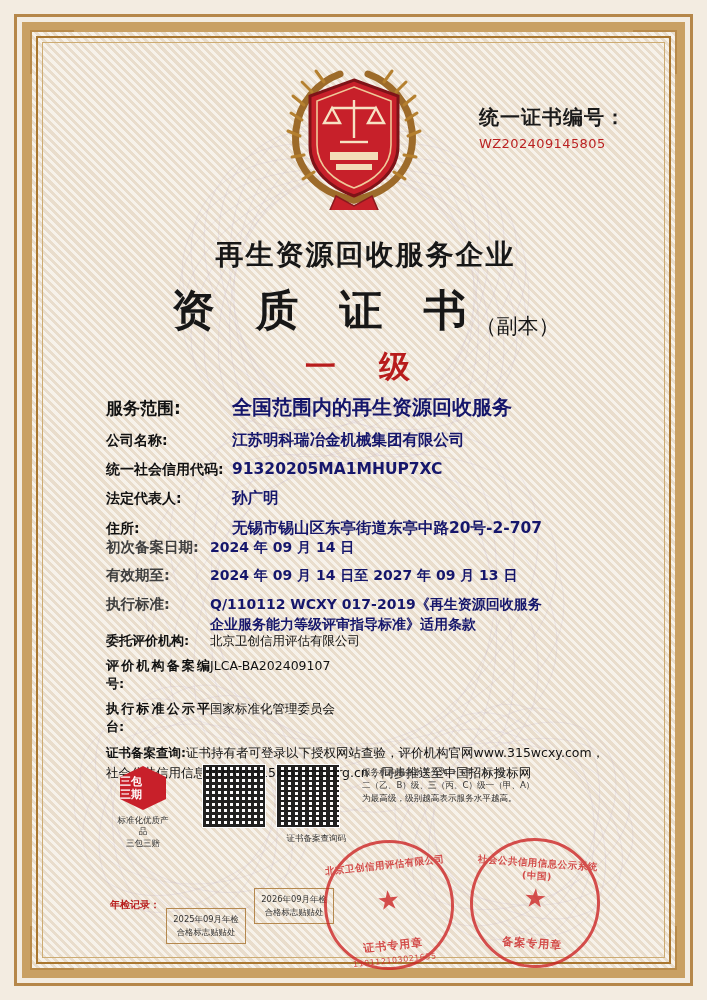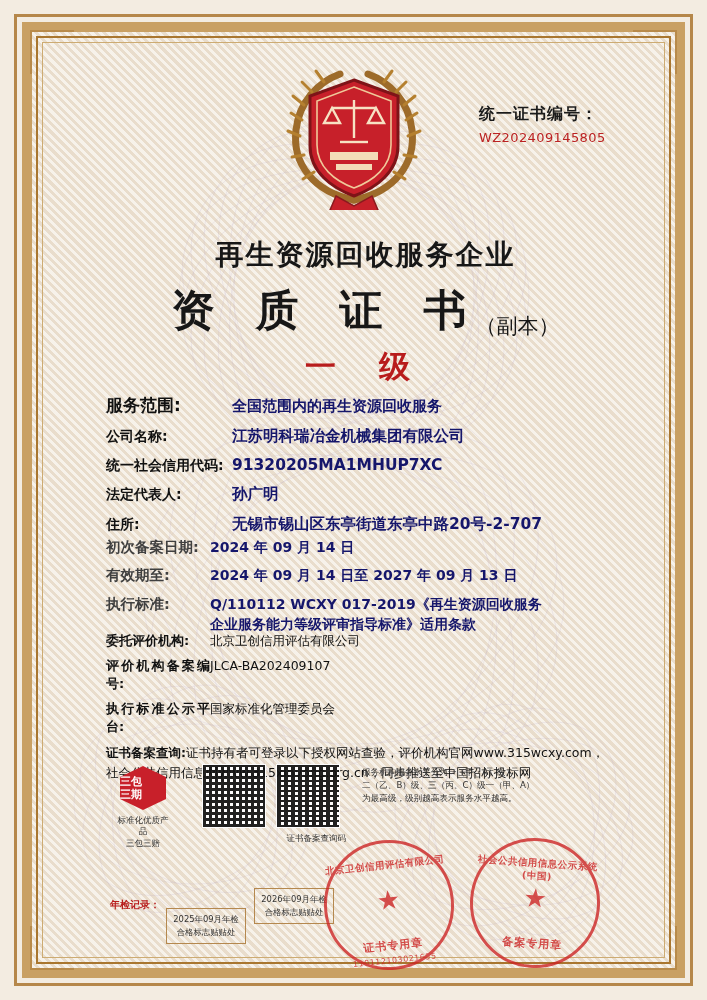--- a/index.html
+++ b/index.html
@@ -85,21 +85,21 @@
     justify-content: center;
   }
   .cert-no {
     position: absolute;
     right: 14px;
     top: 60px;
     text-align: left;
     width: 170px;
   }
   .cert-no .label {
-    font-size: 16px;
+    font-size: 20px;
     font-weight: bold;
     color: #1b1b1b;
     letter-spacing: 1px;
   }
   .cert-no .value {
     font-size: 13px;
     color: #bb2222;
     margin-top: 5px;
     letter-spacing: 0.4px;
   }
@@ -159,21 +159,21 @@
     color: #111;
     letter-spacing: 0px;
     text-align: justify;
   }
   .row .v {
     font-size: 15.5px;
     color: #15166b;
     font-weight: bold;
   }
   .row.big .k { font-size: 17px; }
-  .row.big .v { font-size: 15px; }
+  .row.big .v { font-size: 20px; }
 
   .fields2 {
     position: absolute;
     left: 62px;
     right: 40px;
     top: 494px;
   }
   .fields2 .row .k {
     width: 104px;
     font-size: 14.5px;

